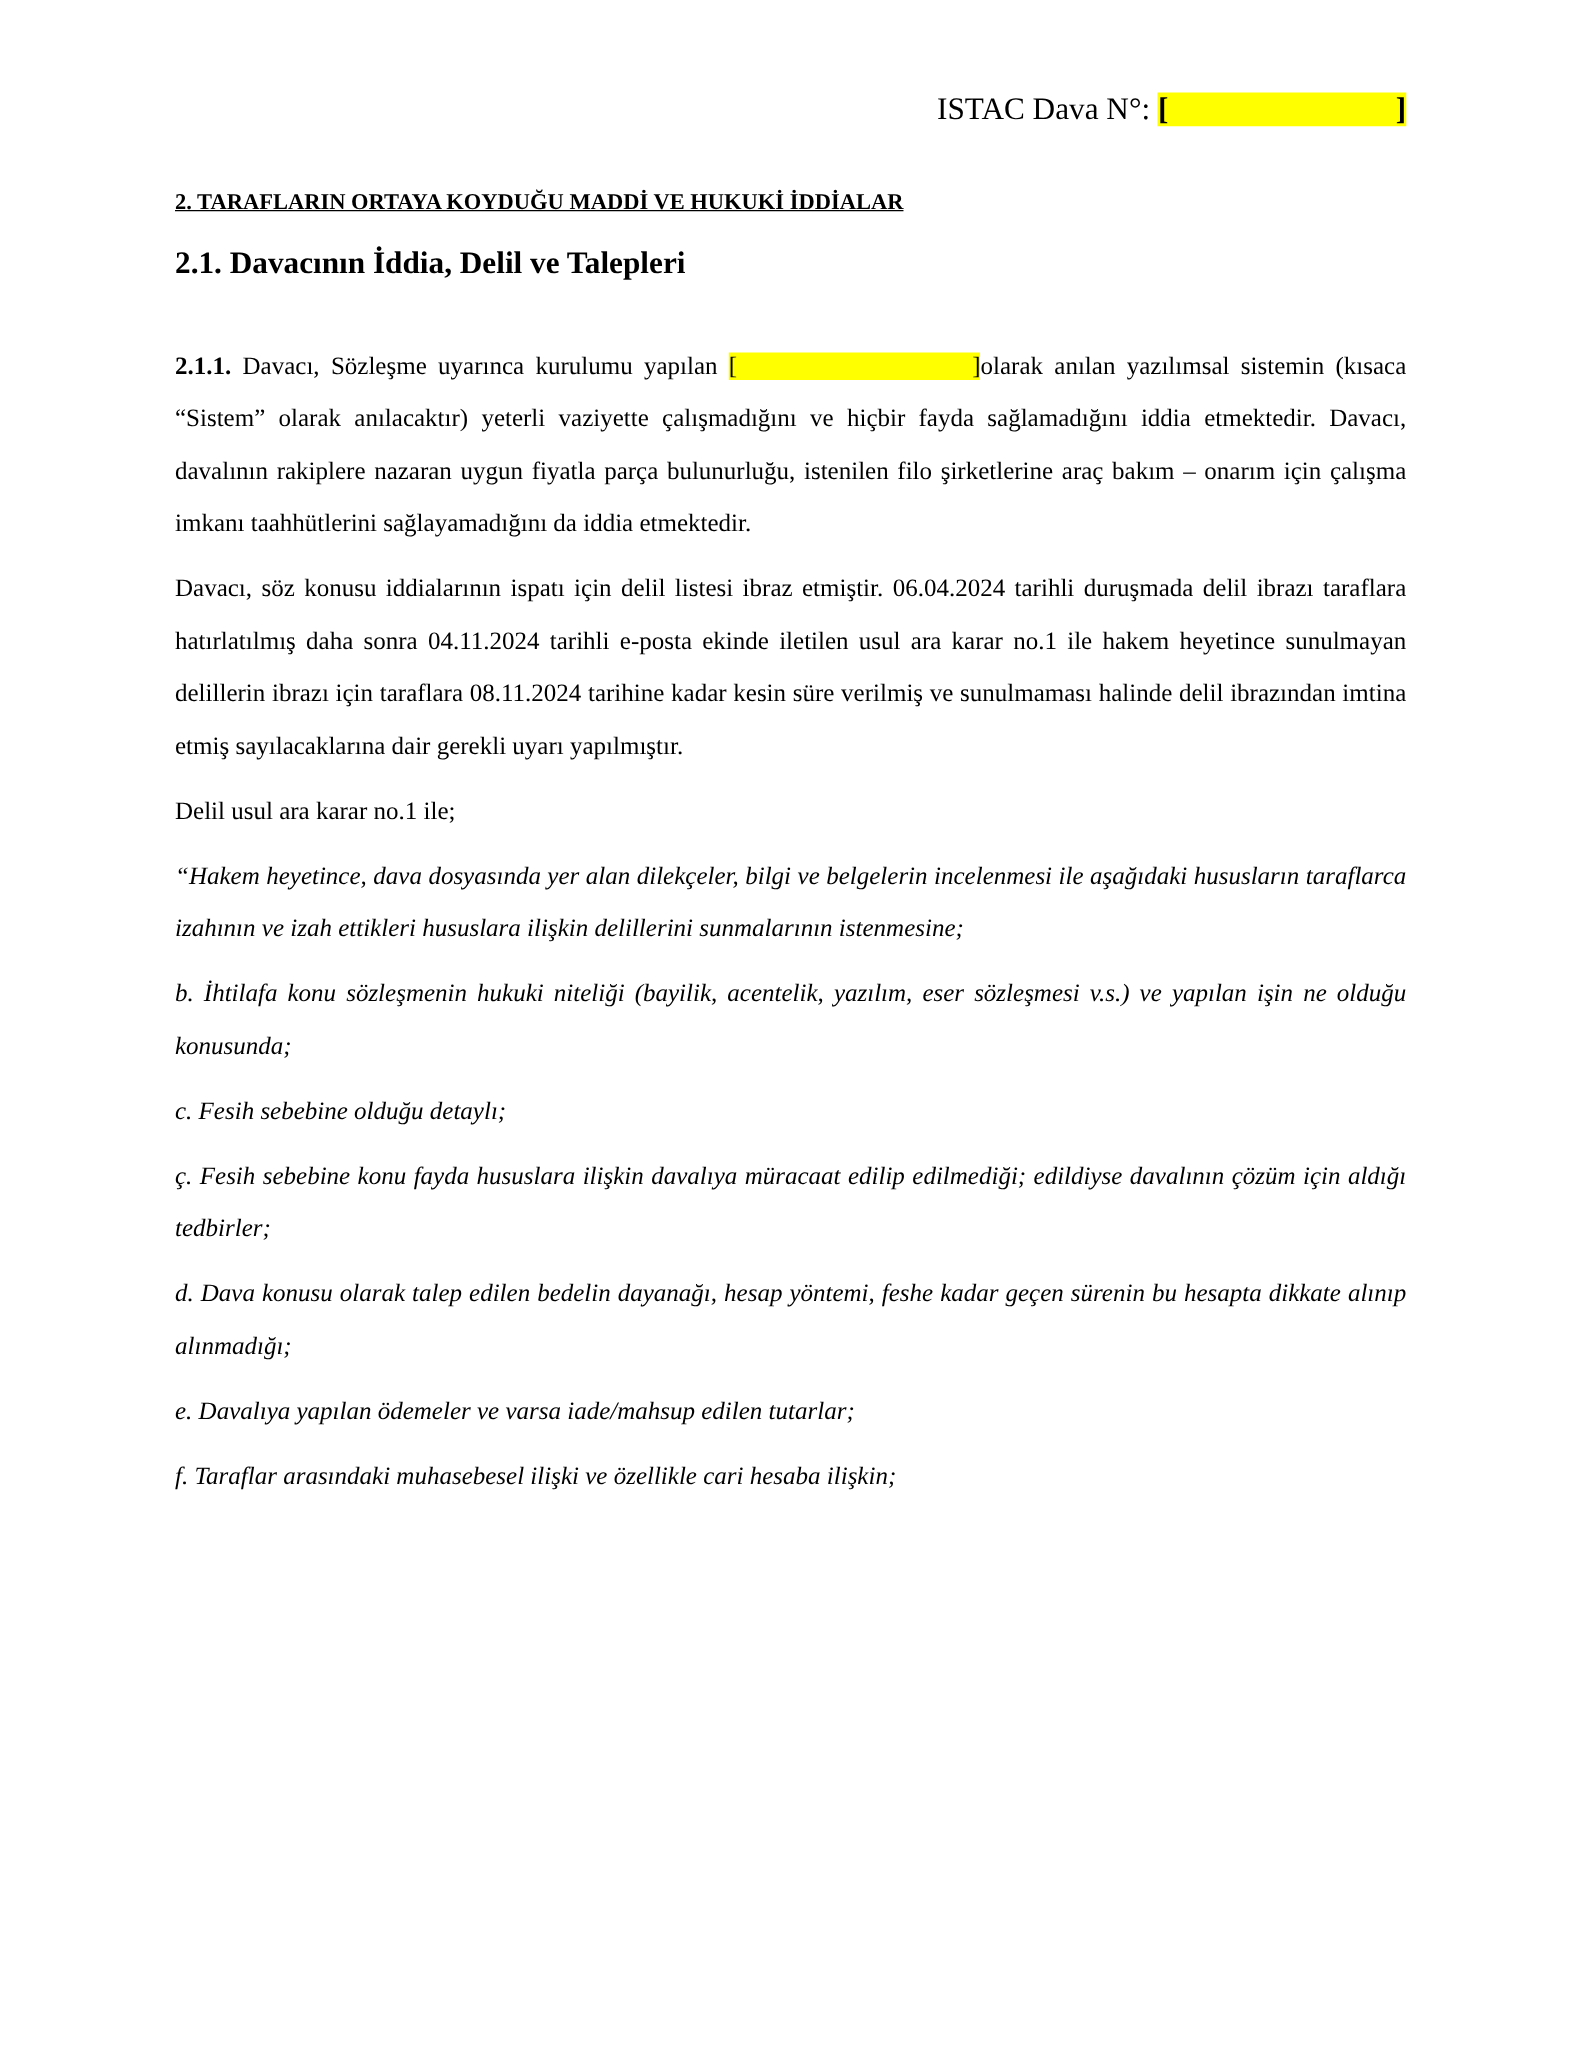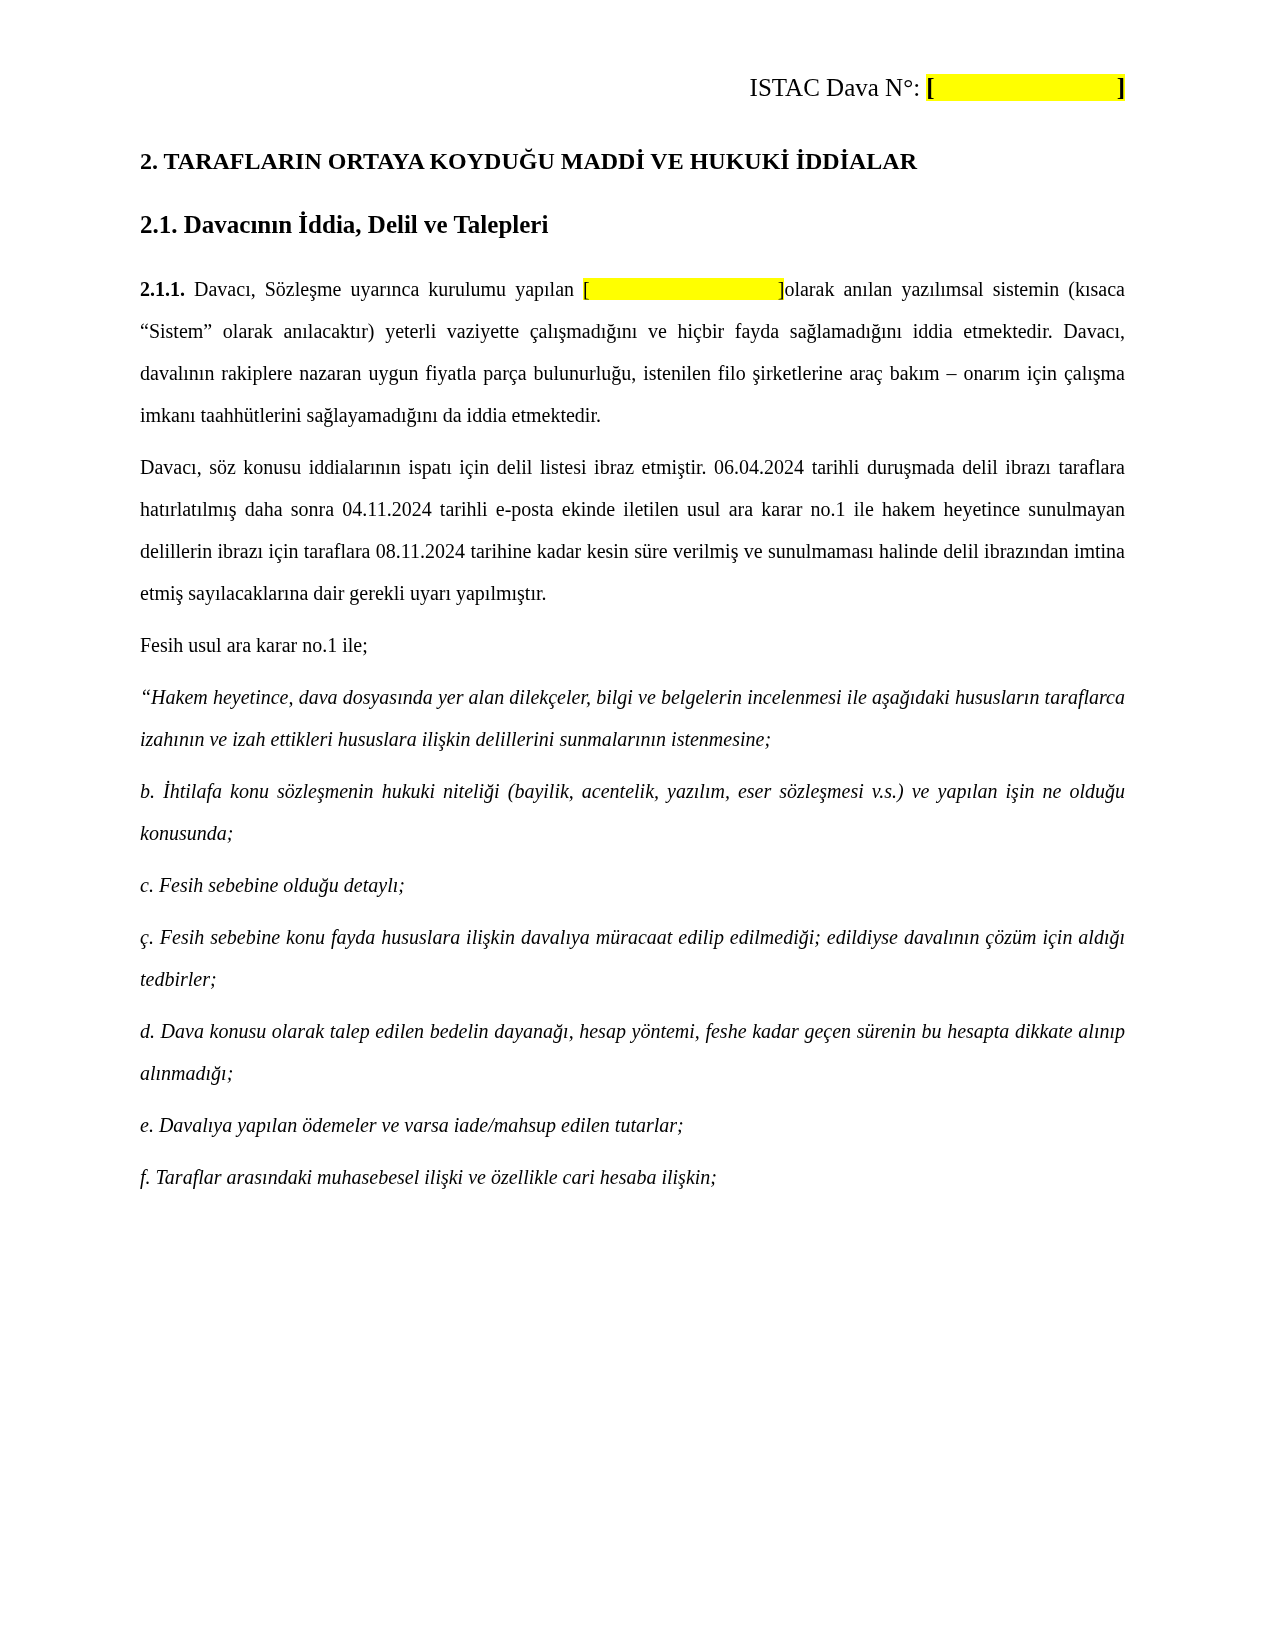--- a/index.html
+++ b/index.html
@@ -22,30 +22,31 @@
     padding: 70px 150px 44px 140px;
   }
   .doc-header {
     text-align: right;
     font-size: 25px;
     line-height: 36px;
     margin: 0 0 38px 0;
     white-space: nowrap;
   }
   h1.section-heading {
-    font-size: 24px;
+    font-size: 18px;
     line-height: 34px;
     font-weight: bold;
-    margin: 0 0 30px 0;
+    margin: 0 0 16px 0;
+    text-decoration: underline;
   }
   h2.subsection-heading {
     font-size: 25px;
     line-height: 34px;
     font-weight: bold;
-    margin: 0 0 26px 0;
+    margin: 0 0 44px 0;
   }
   p.body-par {
     font-size: 20px;
     line-height: 42px;
     text-align: justify;
     margin: 0 0 10px 0;
   }
   p.italic-par {
     font-style: italic;
   }
@@ -70,21 +71,21 @@
   <div class="doc-header"><span>ISTAC Dava N°: </span><span class="redaction bold"><span>[</span><span class="gap gap-header"></span><span>]</span></span></div>
 
   <h1 class="section-heading">2. TARAFLARIN ORTAYA KOYDUĞU MADDİ VE HUKUKİ İDDİALAR</h1>
 
   <h2 class="subsection-heading">2.1. Davacının İddia, Delil ve Talepleri</h2>
 
   <p class="body-par"><span class="bold">2.1.1.</span><span> Davacı, Sözleşme uyarınca kurulumu yapılan </span><span class="redaction"><span>[</span><span class="gap gap-p1"></span><span>]</span></span><span>olarak anılan yazılımsal sistemin (kısaca “Sistem” olarak anılacaktır) yeterli vaziyette çalışmadığını ve hiçbir fayda sağlamadığını iddia etmektedir. Davacı, davalının rakiplere nazaran uygun fiyatla parça bulunurluğu, istenilen filo şirketlerine araç bakım – onarım için çalışma imkanı taahhütlerini sağlayamadığını da iddia etmektedir.</span></p>
 
   <p class="body-par">Davacı, söz konusu iddialarının ispatı için delil listesi ibraz etmiştir. 06.04.2024 tarihli duruşmada delil ibrazı taraflara hatırlatılmış daha sonra 04.11.2024 tarihli e-posta ekinde iletilen usul ara karar no.1 ile hakem heyetince sunulmayan delillerin ibrazı için taraflara 08.11.2024 tarihine kadar kesin süre verilmiş ve sunulmaması halinde delil ibrazından imtina etmiş sayılacaklarına dair gerekli uyarı yapılmıştır.</p>
 
-  <p class="body-par">Fesih usul ara karar no.1 ile;</p>
+  <p class="body-par">Delil usul ara karar no.1 ile;</p>
 
   <p class="body-par italic-par">“Hakem heyetince, dava dosyasında yer alan dilekçeler, bilgi ve belgelerin incelenmesi ile aşağıdaki hususların taraflarca izahının ve izah ettikleri hususlara ilişkin delillerini sunmalarının istenmesine;</p>
 
 
   <p class="body-par italic-par">b. İhtilafa konu sözleşmenin hukuki niteliği (bayilik, acentelik, yazılım, eser sözleşmesi v.s.) ve yapılan işin ne olduğu konusunda;</p>
 
   <p class="body-par italic-par">c. Fesih sebebine olduğu detaylı;</p>
 
   <p class="body-par italic-par">ç. Fesih sebebine konu fayda hususlara ilişkin davalıya müracaat edilip edilmediği; edildiyse davalının çözüm için aldığı tedbirler;</p>
 

